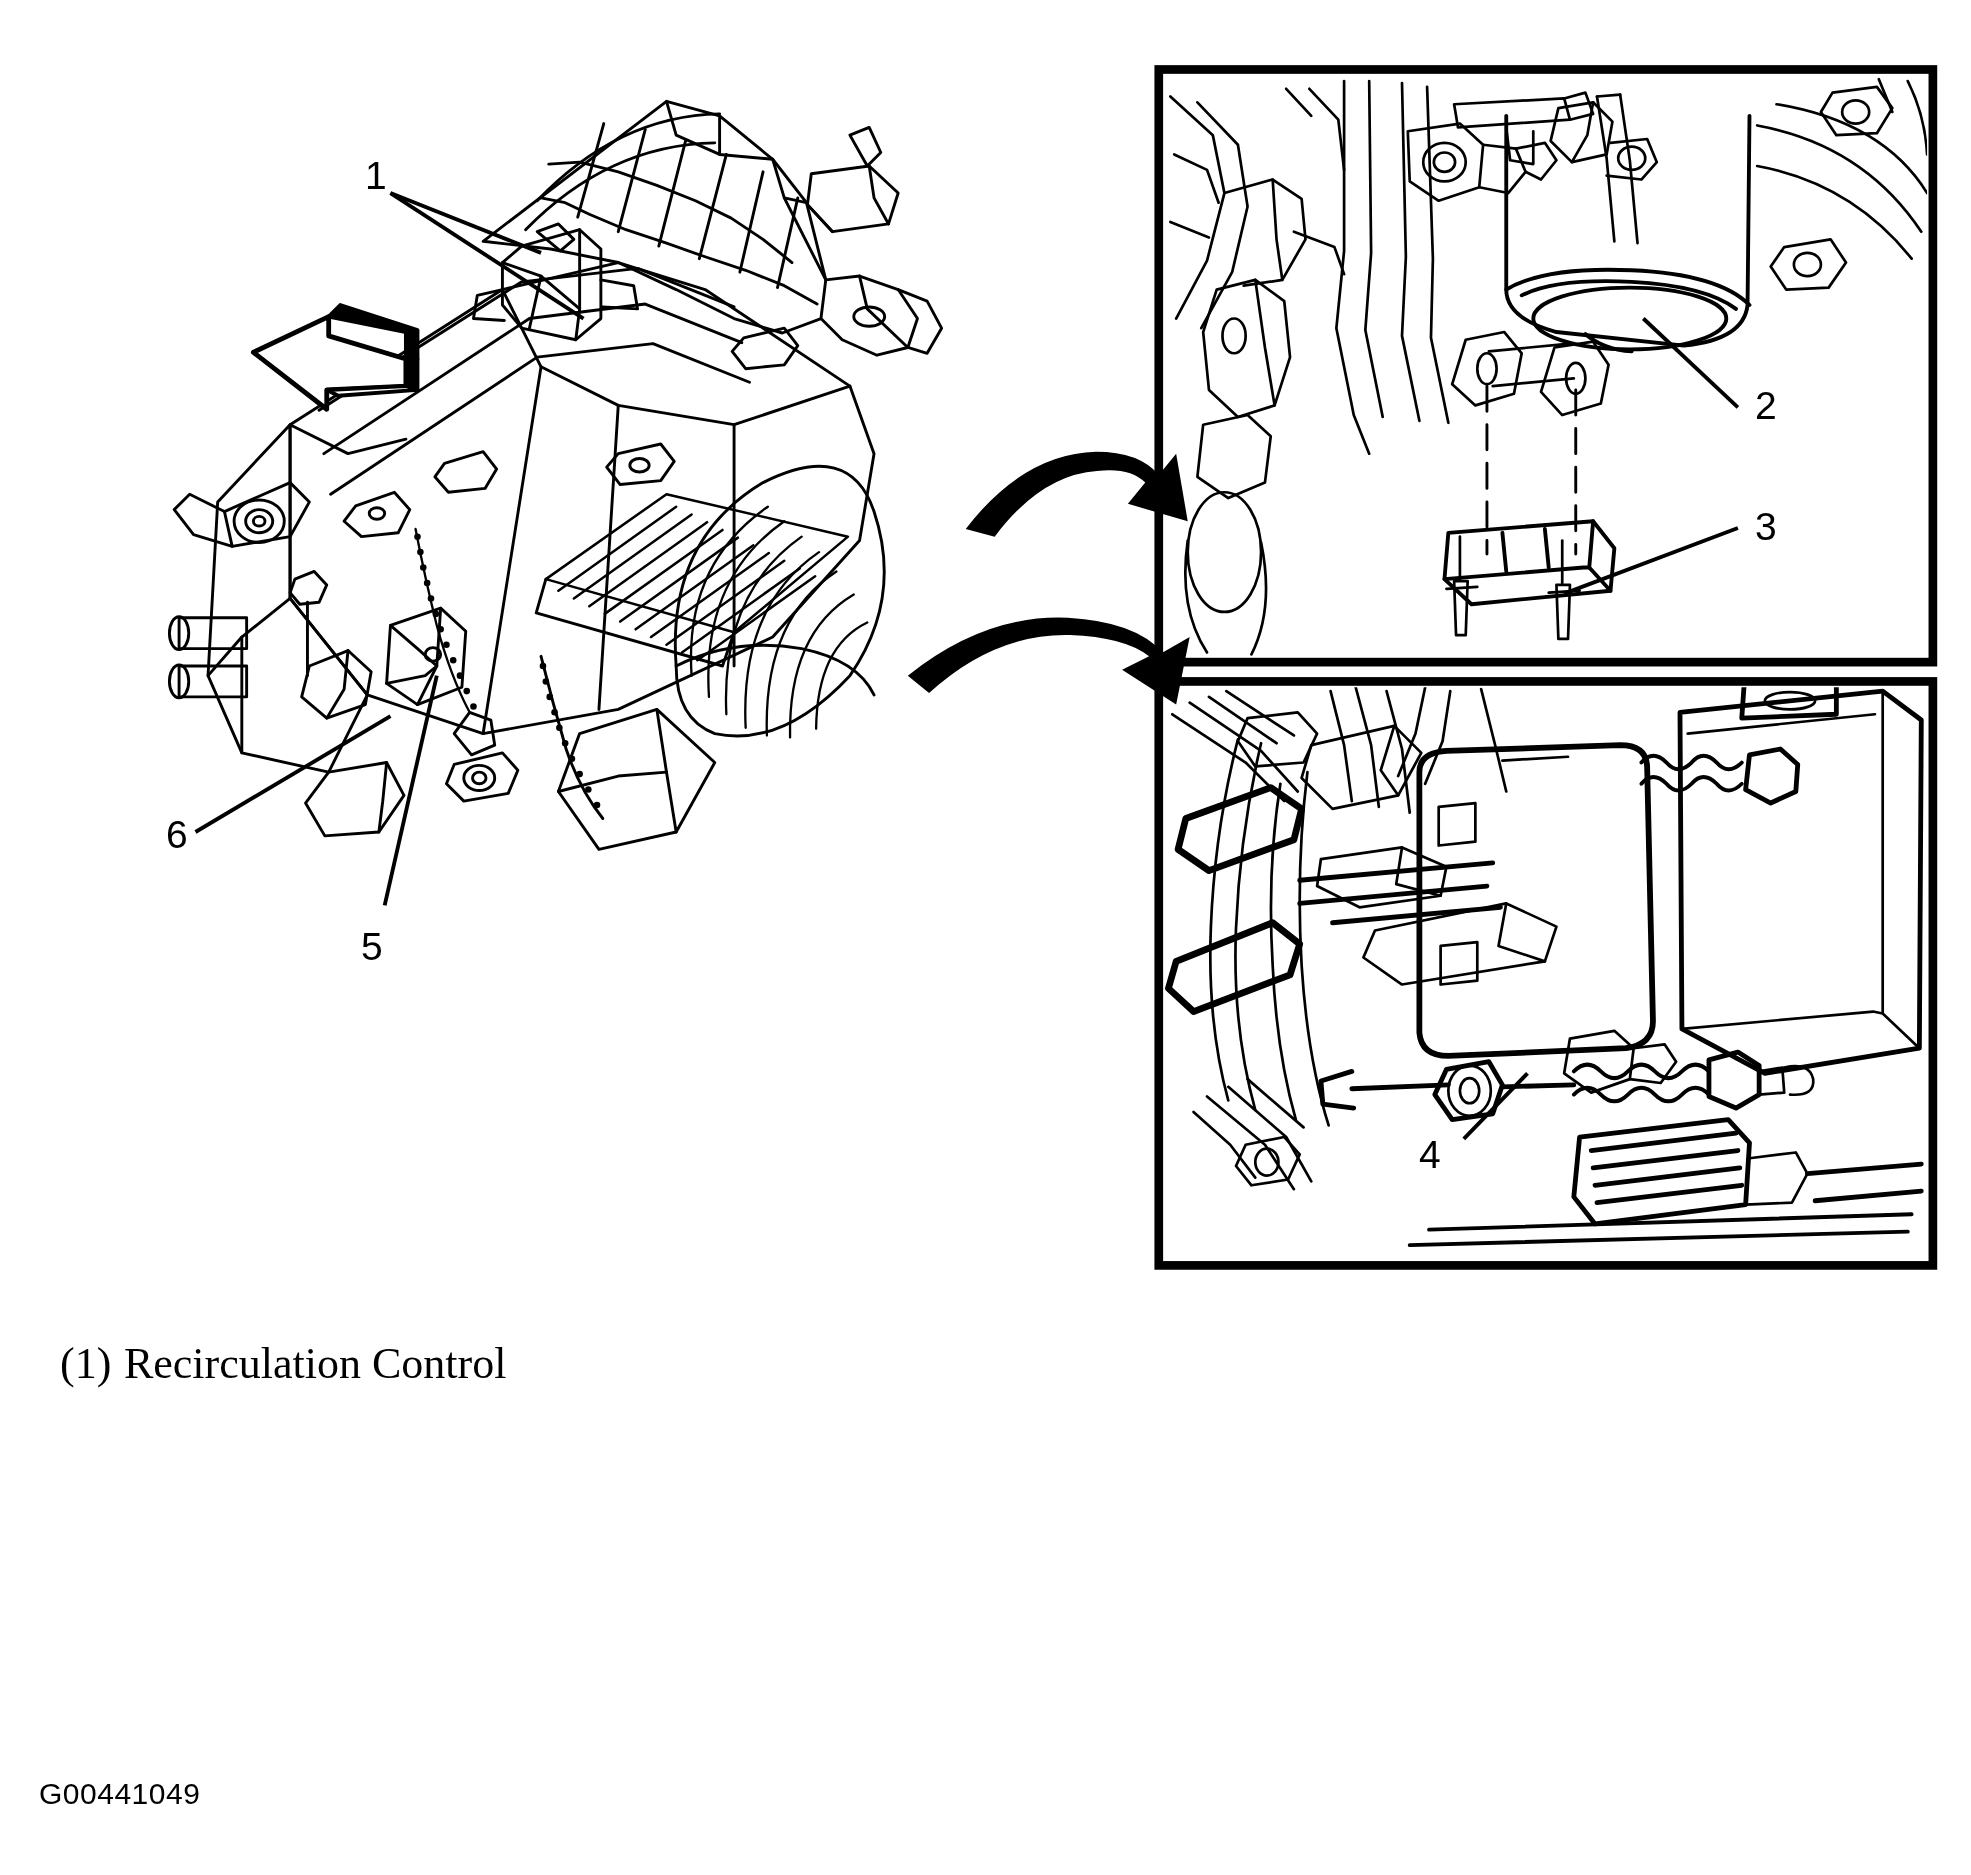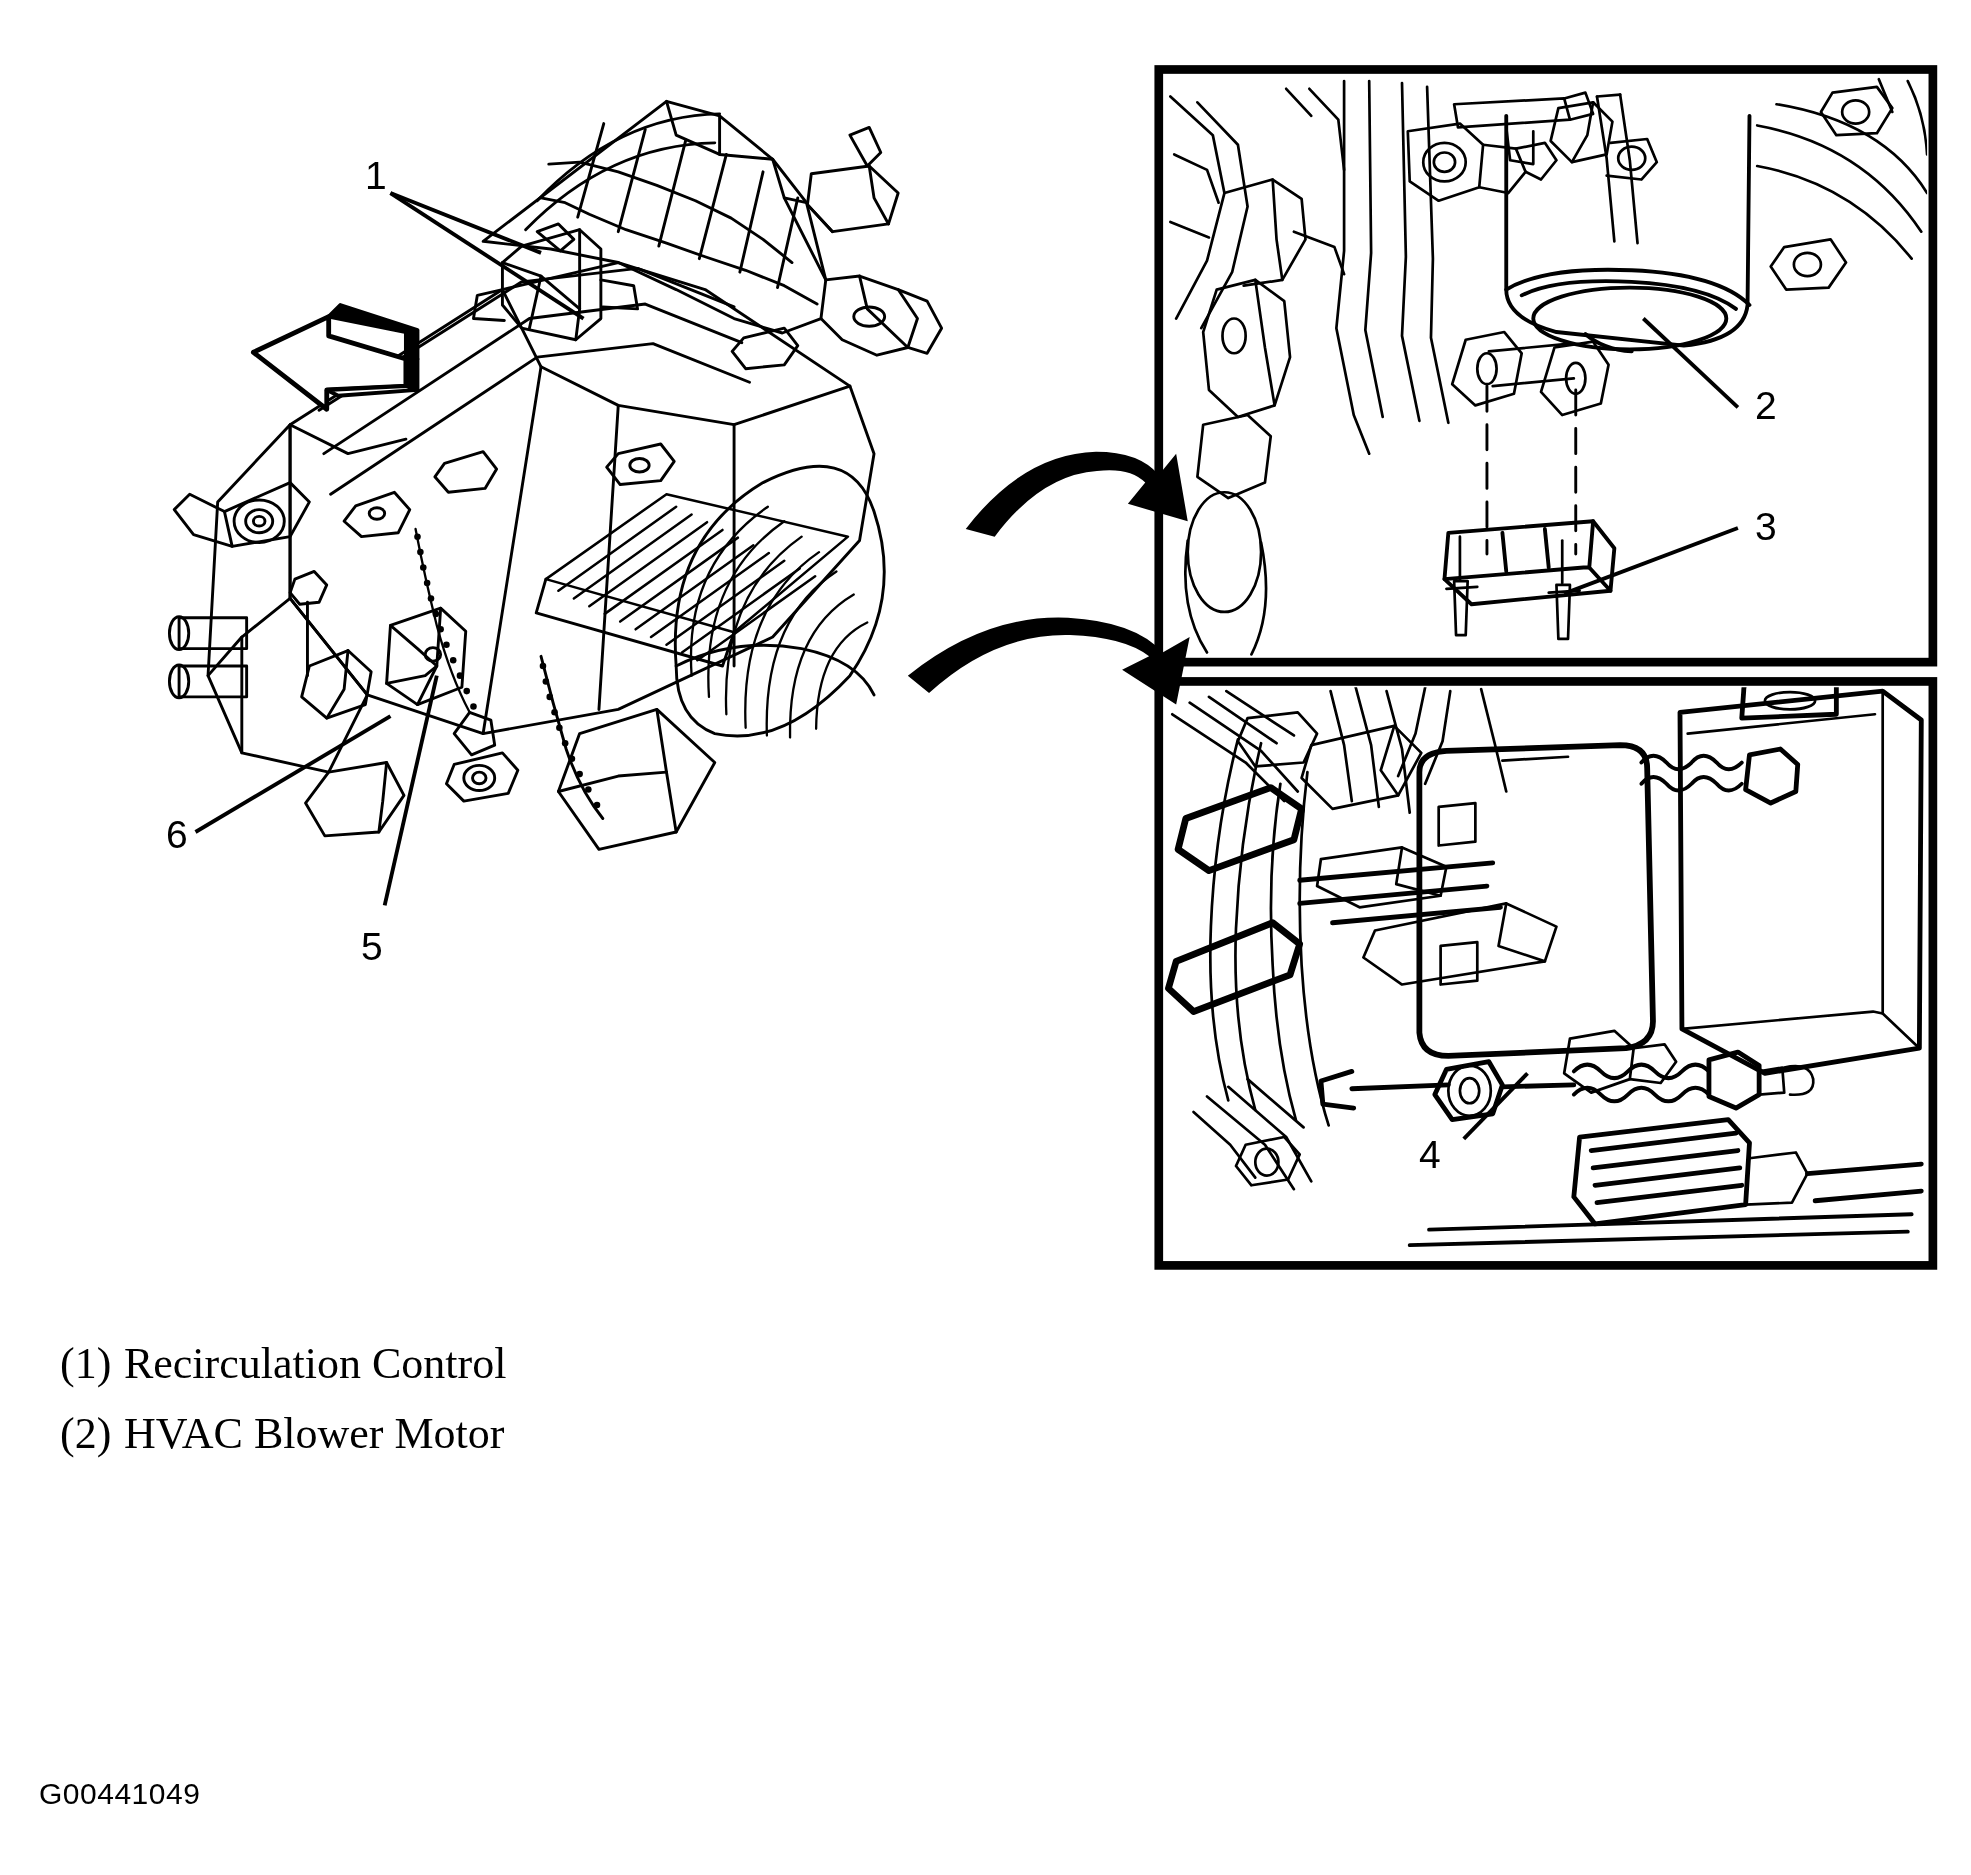--- a/index.html
+++ b/index.html
@@ -506,23 +506,20 @@
   <div class="callout-number" style="left:166px;  top:815px;">6</div>
 
 </div>
 
 <div id="legend">
 
   <div class="legend-item">
     <span class="legend-key">(1)</span><span class="legend-label">Recirculation Control</span>
   </div>
 
-  <div class="legend-item">
-    <span class="legend-key">(2)</span><span class="legend-label">HVAC Blower Motor</span>
-  </div>
 
 
 
 
 
 </div>
 
 <div id="figure-code">G00441049</div>
 
 

